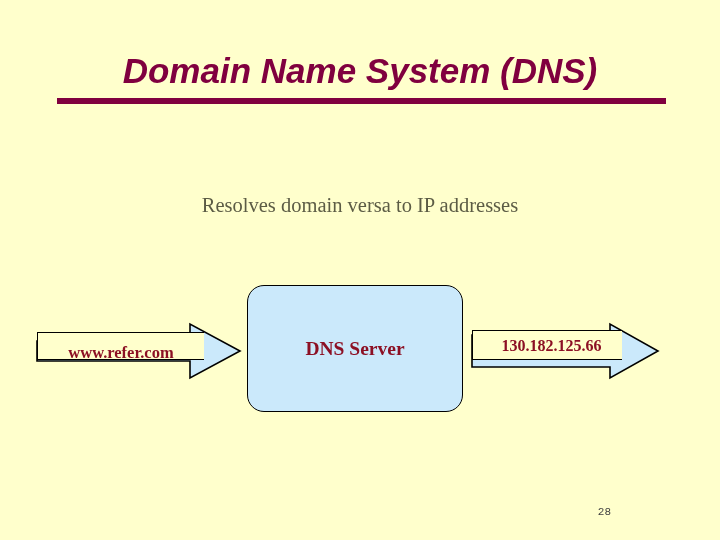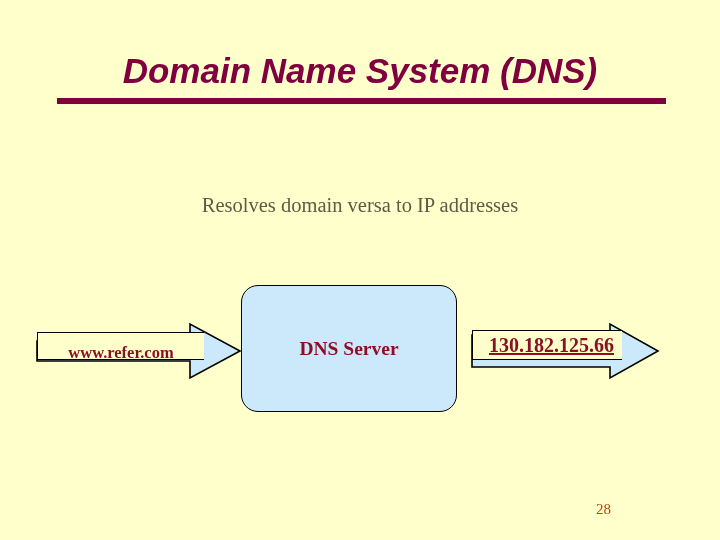--- a/index.html
+++ b/index.html
@@ -112,29 +112,28 @@
   }
   .chip-right {
     left: 472px;
     top: 330px;
     width: 150px;
     height: 30px;
     border-left: 1.4px solid #000000;
     padding-top: 2px;
   }
   .chip-right .ip {
-    text-decoration: underline;
-    font-size: 20px;
+    font-size: 16px;
     margin-left: 8px;
   }
 
   
   .dns-box {
     position: absolute;
-    left: 241px;
+    left: 247px;
     top: 285px;
     width: 216px;
     height: 127px;
     background: #cbe9fb;
     border: 1.6px solid #000000;
     border-radius: 17px;
     box-sizing: border-box;
     display: flex;
     align-items: center;
     justify-content: center;
@@ -145,23 +144,23 @@
     font-size: 19.5px;
     color: #8c1024;
     white-space: nowrap;
   }
 
   
   .page-number {
     position: absolute;
     right: 33px;
     bottom: 22px;
-    font-family: Liberation Serif, serif;
-    font-size: 15px;
-    color: #c2410c;
+    font-family: Liberation Mono, monospace;
+    font-size: 11px;
+    color: #404040;
   }
 </style>
 </head>
 <body>
 
 <div class="slide">
 
   <div class="title-block">
     <div class="slide-title">Domain Name System (DNS)</div>
   </div>

